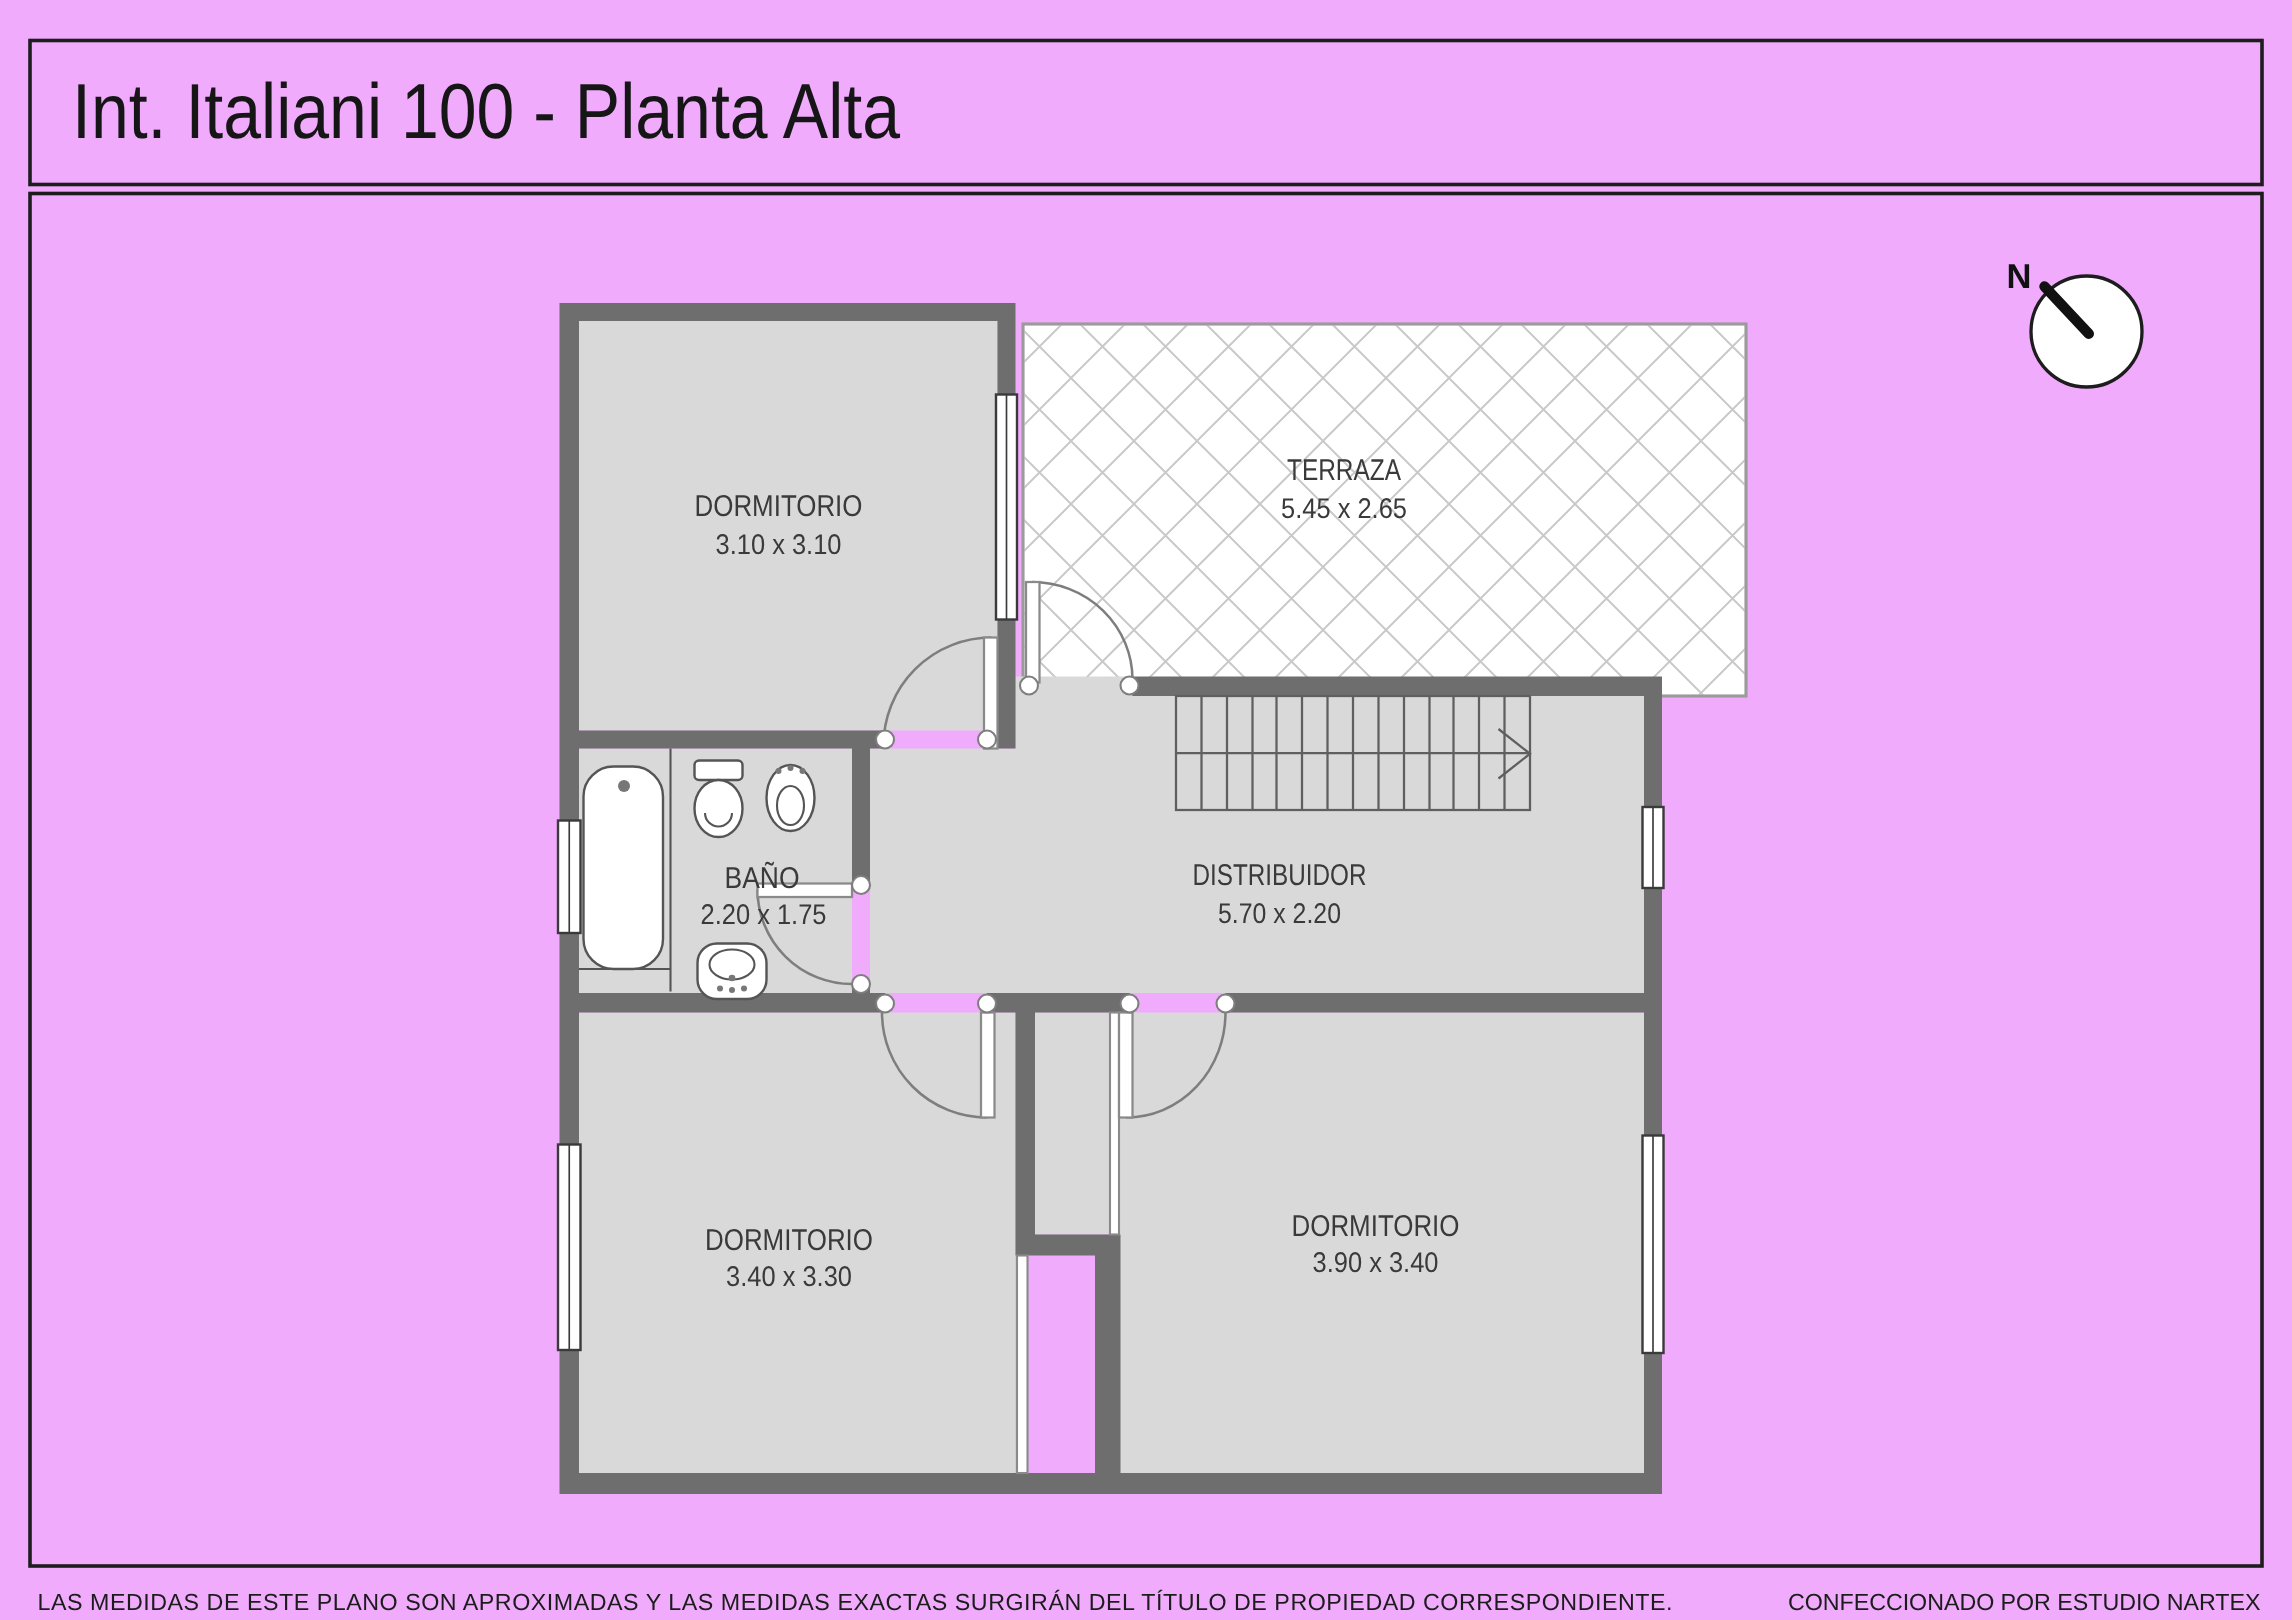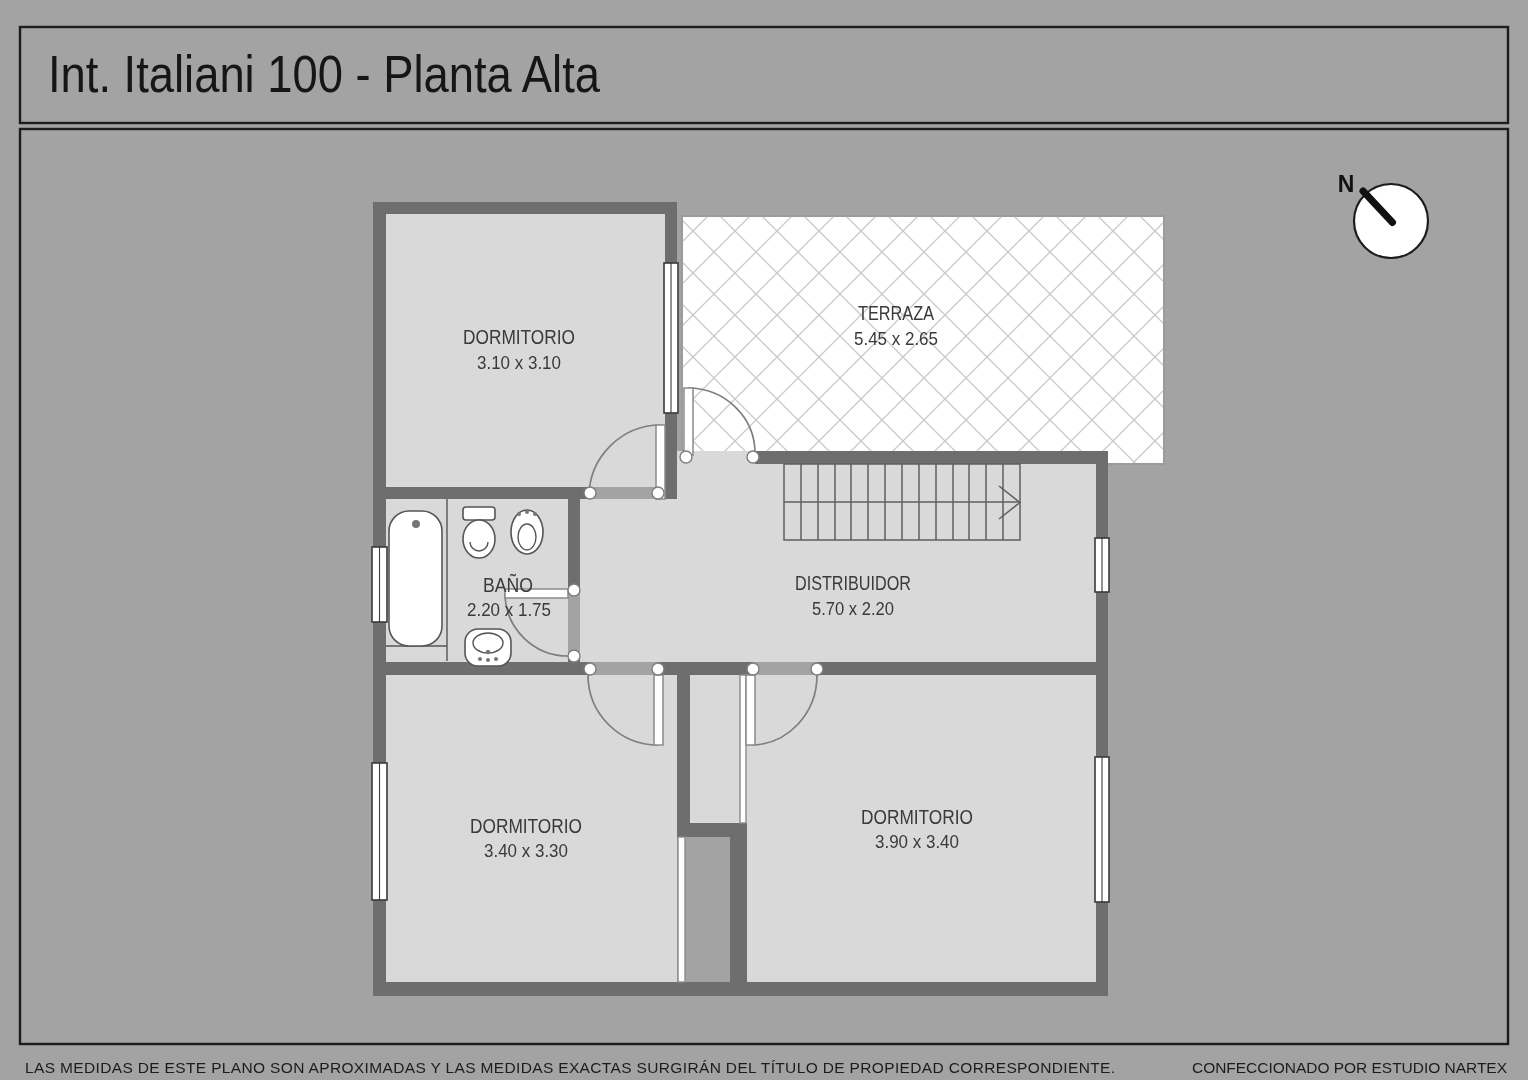--- a/index.html
+++ b/index.html
@@ -1,16 +1,16 @@
 <!DOCTYPE html>
 <html style="--wall: #6e6e6e; --floor: #d9d9d9; --hatch: #c9c9c9; --outline: #1d1d1d; --label: #3a3a3a;"><head>
 <meta charset="utf-8">
 <style>
   html,body{margin:0;padding:0;background:#ffffff;}
-  .stage{position:relative;width:1528px;height:1080px;background:#a3a3a3;overflow:hidden;
+  .stage{position:relative;width:1528px;height:1080px;background:#f0abfc;overflow:hidden;
          font-family:"Liberation Sans", sans-serif;}
   svg{position:absolute;left:0;top:0;}
   .box{fill:none;stroke:var(--outline,#1d1d1d);stroke-width:2.4;}
   .floor{fill:var(--floor,#d9d9d9);}
   .wall{fill:var(--wall,#6e6e6e);}
   .terr-border{fill:#ffffff;stroke:#9b9b9b;stroke-width:1.8;}
   .terr-hatch{fill:url(#hatch);stroke:#9b9b9b;stroke-width:1.8;}
   .win{fill:#ffffff;stroke:#3a3a3a;stroke-width:1.6;}
   .winline{stroke:#3a3a3a;stroke-width:1.1;}
   .thin{fill:#ffffff;stroke:#8a8a8a;stroke-width:1.4;}

